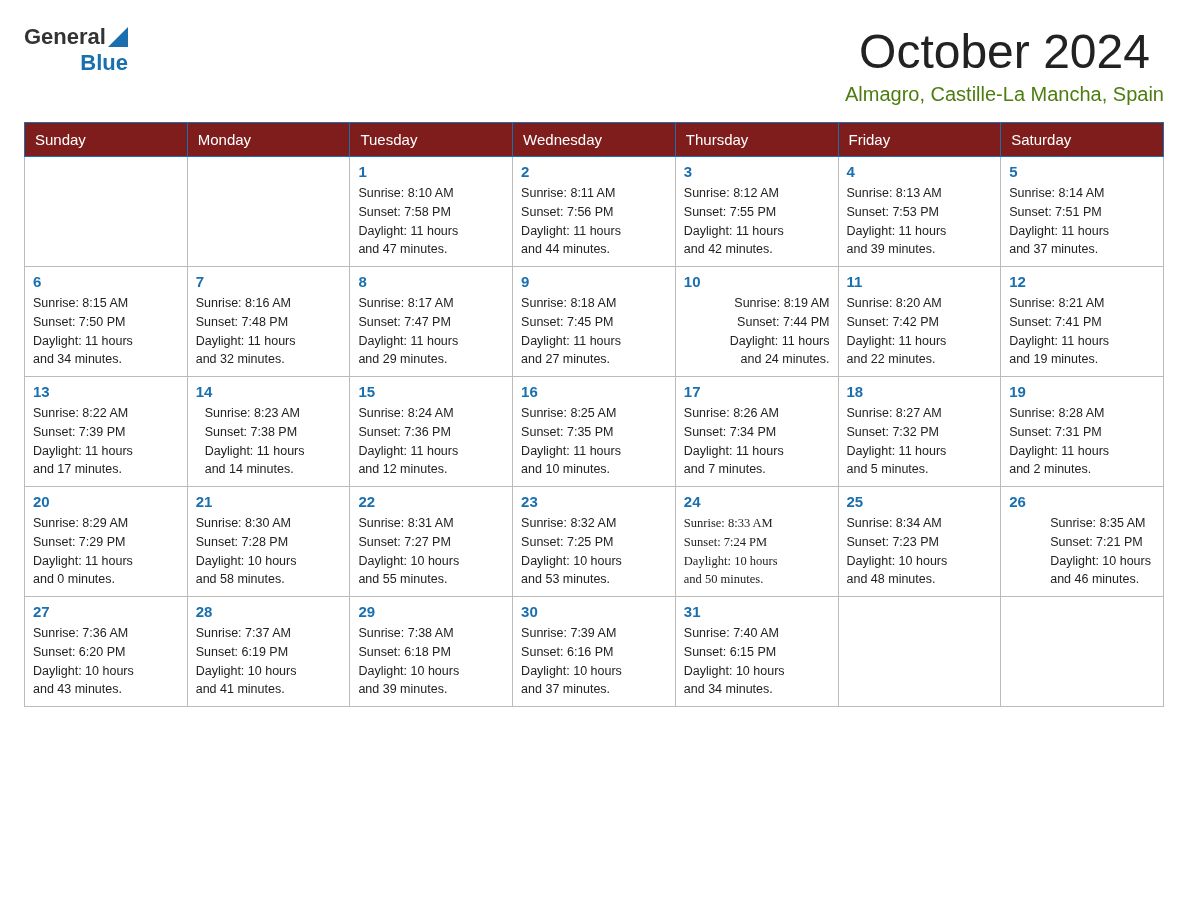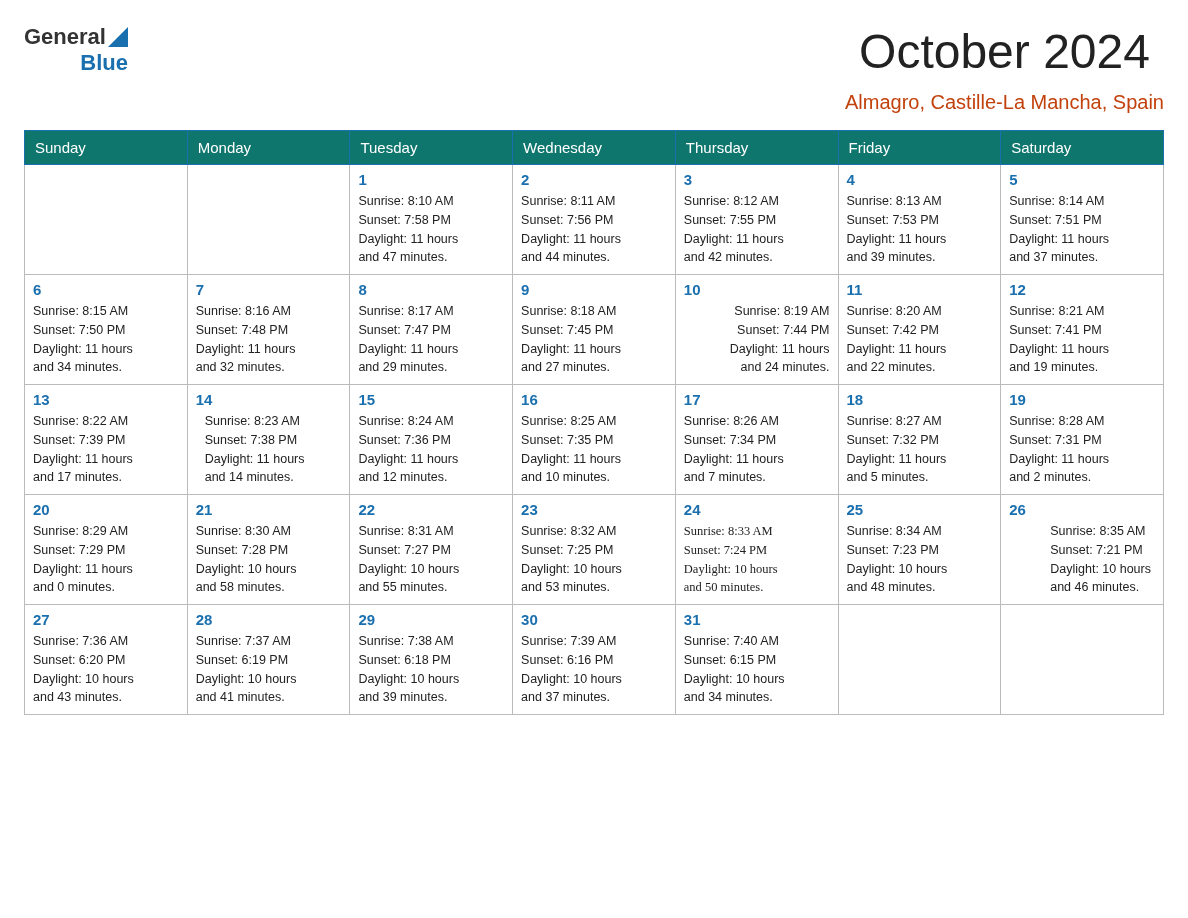--- a/index.html
+++ b/index.html
@@ -43,30 +43,30 @@
     .title-block {
       text-align: center;
     }
     .month-title {
       font-size: 48px;
       font-weight: normal;
       color: #222;
     }
     .location-title {
       font-size: 20px;
-      color: #c2410c;
-      margin-top: 12px;
+      color: #4d7c0f;
+      margin-top: 4px;
     }
     .calendar {
       width: 100%;
       border-collapse: collapse;
       border: 1px solid #ccc;
     }
     .calendar th {
-      background-color: #0f766e;
+      background-color: #7f1d1d;
       color: #fff;
       padding: 8px 10px;
       font-size: 15px;
       font-weight: normal;
       text-align: left;
       border: 1px solid #1a6faf;
     }
     .calendar td {
       border: 1px solid #bbb;
       vertical-align: top;

